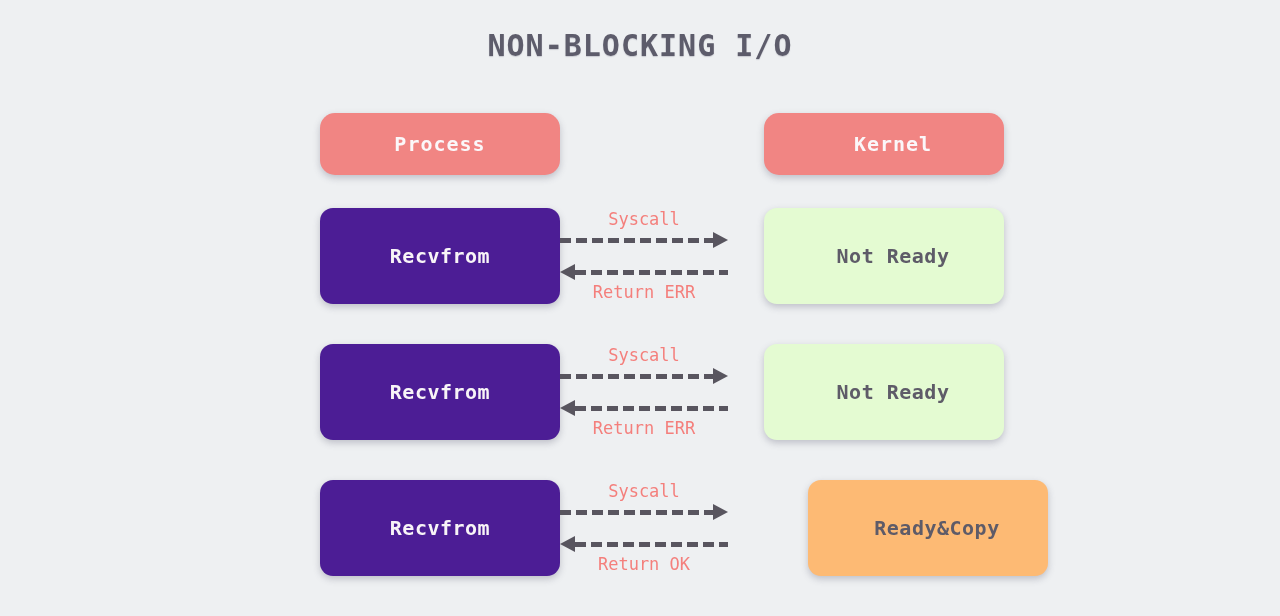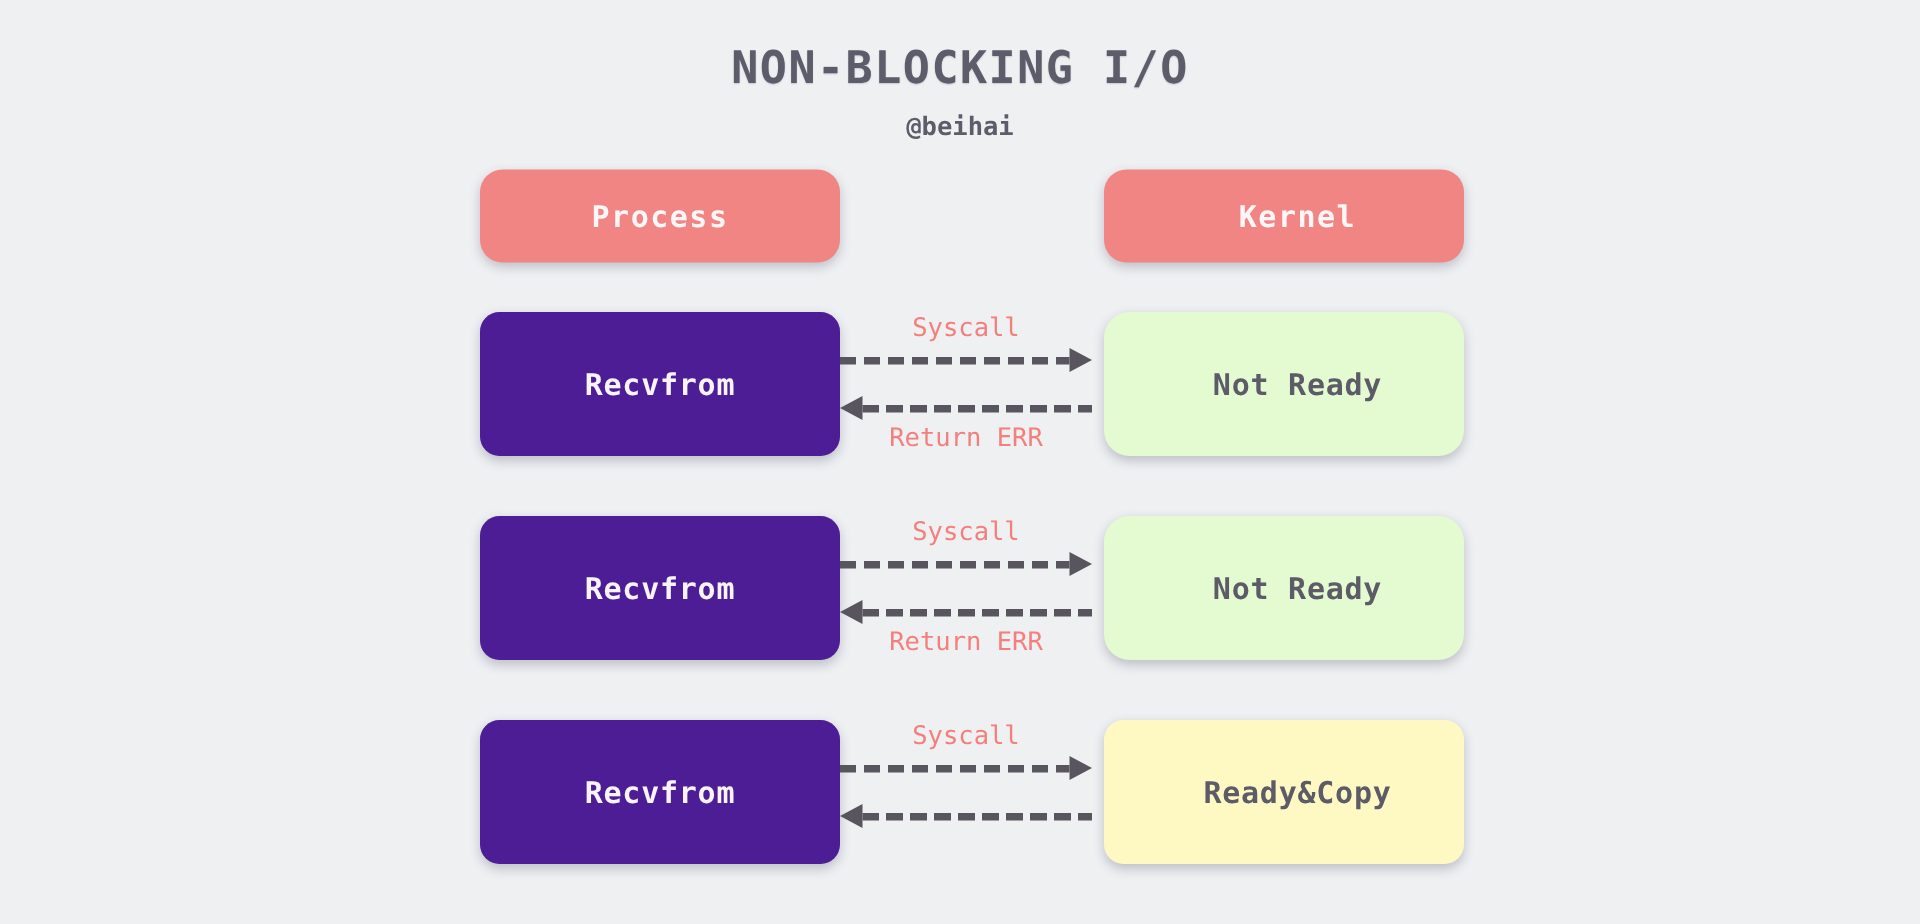--- a/index.html
+++ b/index.html
@@ -35,21 +35,21 @@
     position: absolute;
     width: 240px;
     display: flex;
     align-items: center;
     justify-content: center;
     font-weight: bold;
     border-radius: 15px;
     box-shadow: 0 3px 7px rgba(70,70,95,0.28);
   }
   .col-left  { left: 320px; }
-  .col-right { left: 736px; padding-left: 18px; }
+  .col-right { left: 764px; padding-left: 18px; }
 
   .header-box {
     top: 113px;
     height: 62px;
     background: #f18583;
     color: #fbf7f9;
     font-size: 20px;
     letter-spacing: 1px;
   }
 
@@ -57,22 +57,22 @@
     height: 96px;
     font-size: 20px;
     letter-spacing: 0.5px;
     border-radius: 13px;
   }
   .row1 .row-box { top: 208px; }
   .row2 .row-box { top: 344px; }
   .row3 .row-box { top: 480px; }
 
   .process-box { background: #4c1d95; color: #f8f4f7; }
-  .notready-box { background: #e4fbd2; color: #5e5b68; border-radius: 17px; }
-  .ready-box { background: #fef9c3; color: #5e5b68; }
+  .notready-box { background: #e4fbd2; color: #5e5b68; }
+  .ready-box { background: #fdba74; color: #5e5b68; margin-left: 44px; }
 
   .mid {
     position: absolute;
     left: 560px;
     width: 168px;
     height: 96px;
   }
   .row1 .mid { top: 208px; }
   .row2 .mid { top: 344px; }
   .row3 .mid { top: 480px; }
@@ -109,21 +109,20 @@
   }
   .arrow.to-right .head { border-left: 15px solid #58555f; }
   .arrow.to-left  .head { border-right: 15px solid #58555f; }
 </style>
 </head>
 <body>
 
 <div class="stage">
 
   <div class="diagram-title">NON-BLOCKING I/O</div>
-  <div class="diagram-subtitle">@beihai</div>
 
   <div class="box header-box col-left">
     <span>Process</span>
   </div>
   <div class="box header-box col-right">
     <span>Kernel</span>
   </div>
 
   <div class="row1">
     <div class="box row-box process-box col-left">
@@ -174,19 +173,20 @@
     <div class="mid">
       <div class="arrow-label top">Syscall</div>
       <div class="arrow to-right">
         <span class="line"></span>
           <span class="head"></span>
       </div>
       <div class="arrow to-left">
         <span class="head"></span>
           <span class="line"></span>
       </div>
+      <div class="arrow-label bottom">Return OK</div>
     </div>
     <div class="box row-box ready-box col-right">
       <span>Ready&amp;Copy</span>
     </div>
   </div>
 
 </div>
 
 </body></html>

